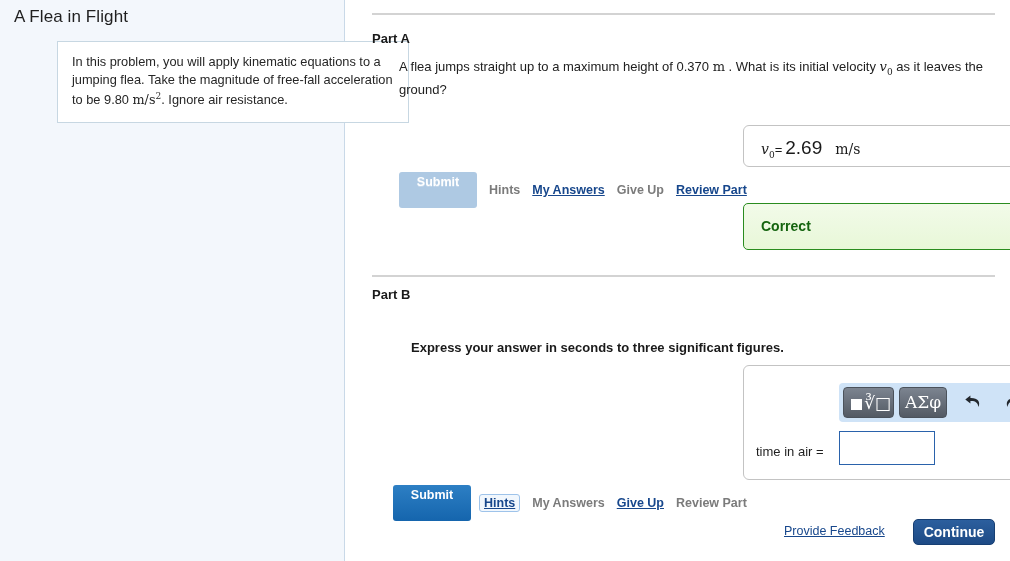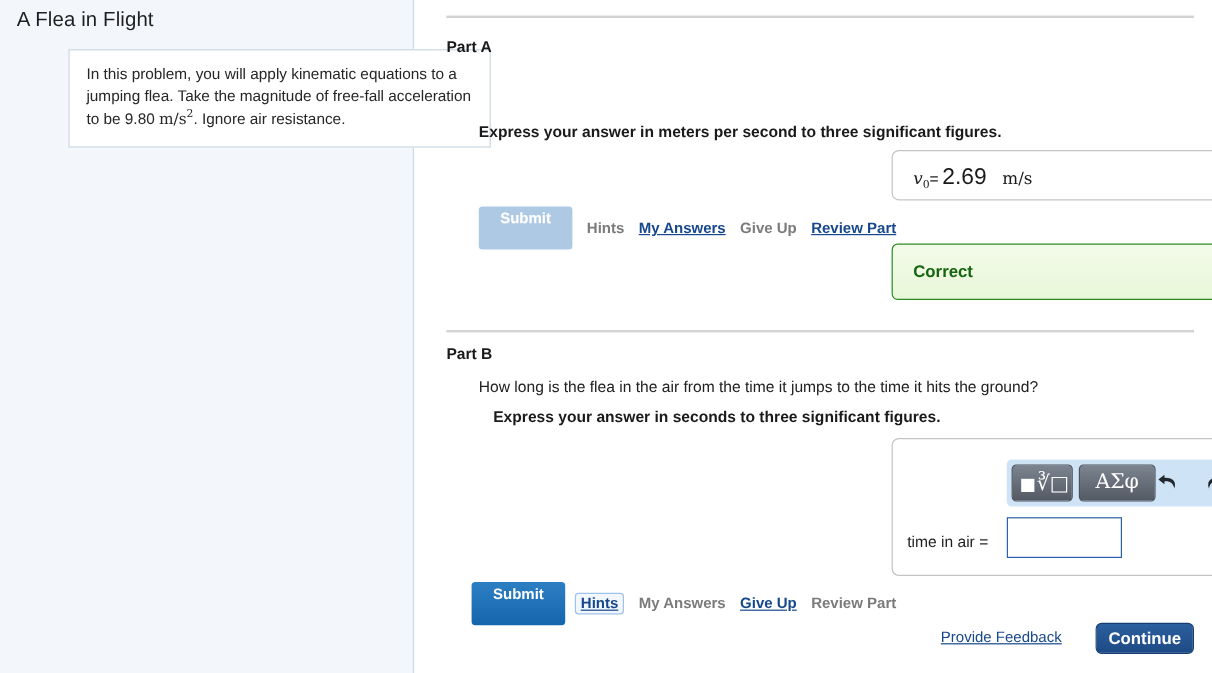--- a/index.html
+++ b/index.html
@@ -131,21 +131,21 @@
   }
   .mb-btn{
     position:absolute;top:4px;height:31px;
     background:linear-gradient(#7c8490,#535a64);
     border:1px solid #4b525b;border-radius:4px;
     box-sizing:border-box;
     color:#ffffff;
     text-align:center;
   }
   .mb-btn.tmpl{left:4px;width:51px;}
-  .mb-btn.greek{left:60px;width:64px;
+  .mb-btn.greek{left:60px;width:48px;
     font-family:"DejaVu Serif", serif;font-size:17px;line-height:29px;}
   .mb-ico{
     position:absolute;top:4px;height:31px;width:30px;
     text-align:center;color:#23282e;
   }
   .mb-ico svg{display:block;margin:0 auto;}
   .tmpl-sq{
     position:absolute;left:7px;top:11px;width:11px;height:11px;background:#fff;
   }
   .tmpl-rad{
@@ -190,42 +190,43 @@
       <span>In this problem, you will apply kinematic equations to a jumping flea. Take the magnitude of free-fall acceleration to be 9.80 </span><span class="mathu"><span>m/s</span><sup>2</sup></span><span>. Ignore air resistance.</span>
     </div>
   </div>
 
   <div class="content">
 
     <div class="hr" style="top:13px;"></div>
 
     <div class="part-label" style="top:31px;">Part A</div>
 
-
-    <div class="express" style="top:102px;">Express your answer in meters per second to three significant figures.</div>
+    <div class="qtext" style="top:58px;">
+      <span>A flea jumps straight up to a maximum height of 0.370 </span><span class="mathu">m</span><span> . What is its initial velocity </span><span class="mathi"><span>v</span><sub>0</sub></span><span> as it leaves the ground?</span>
+    </div>
+
 
     <div class="ansbox-a">
       <div class="ansbox-a-inner">
         <span class="var"><span>v</span><sub>0</sub></span><span class="eq">=</span><span class="val">2.69</span><span class="unit">m/s</span>
       </div>
     </div>
 
     <div class="btnrow" style="left:54px;top:172px;">
       <span class="btn-submit disabled">Submit</span><span class="lnk off">Hints</span><span class="lnk on">My Answers</span><span class="lnk off">Give Up</span><span class="lnk on">Review Part</span>
     </div>
 
     <div class="correct">
       <div class="correct-txt">Correct</div>
     </div>
 
     <div class="hr" style="top:275px;"></div>
 
     <div class="part-label" style="top:287px;">Part B</div>
 
-    <div class="qtext" style="top:314px;">How long is the flea in the air from the time it jumps to the time it hits the ground?</div>
 
     <div class="express" style="top:340px;padding-left:12px;">Express your answer in seconds to three significant figures.</div>
 
     <div class="ansbox-b">
 
       <div class="mathbar">
 
         <div class="mb-btn tmpl">
           <div class="tmpl-sq"></div>
           <div class="tmpl-rad">∛□</div>

